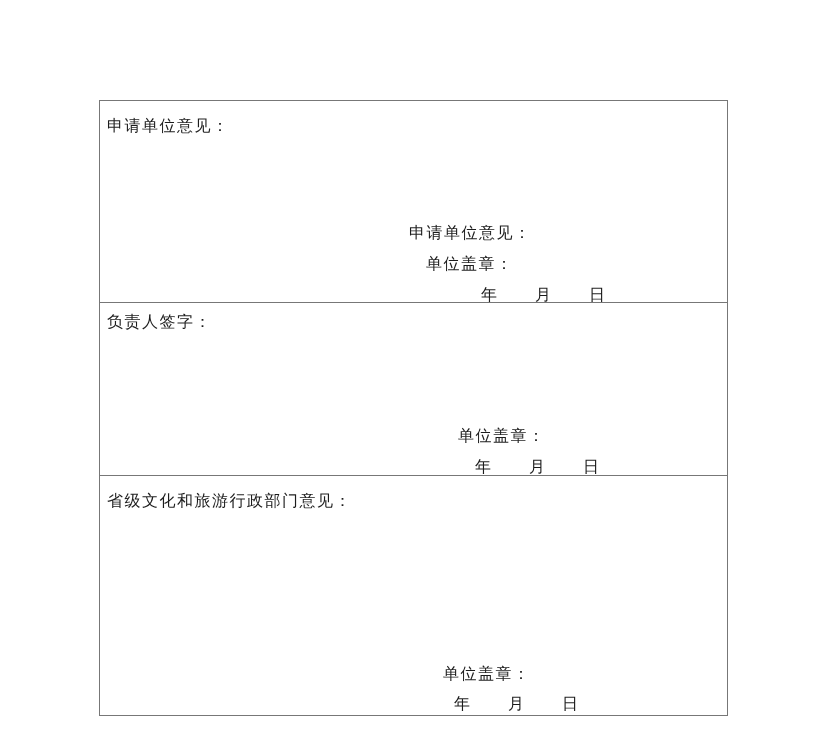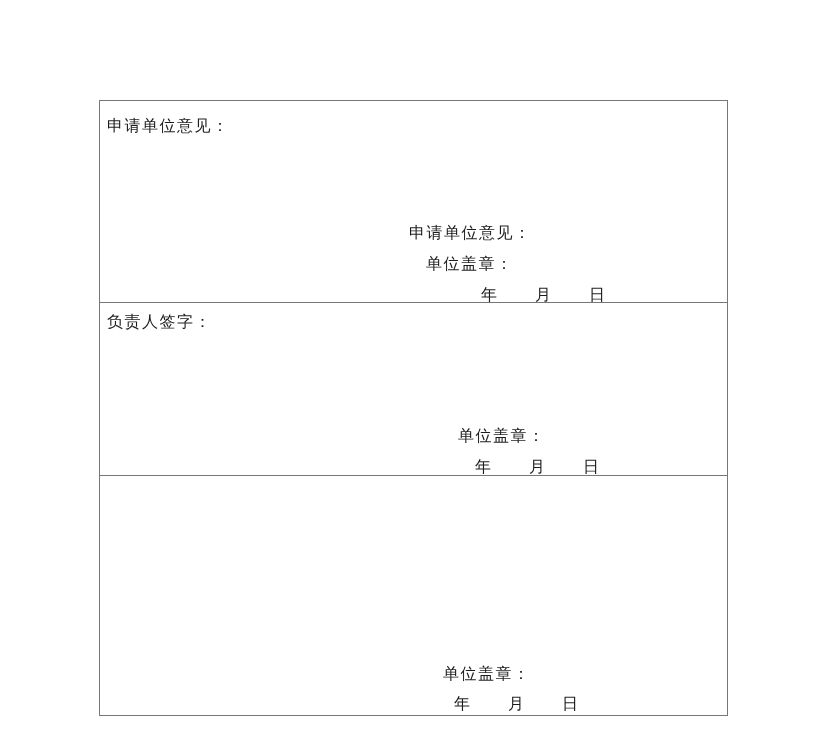--- a/index.html
+++ b/index.html
@@ -86,20 +86,21 @@
       <div class="txt section-title">负责人签字：</div>
       <div class="txt line-seal">单位盖章：</div>
       <div class="txt line-date">
         <span>年</span>
         <span>月</span>
         <span>日</span>
       </div>
     </section>
 
     <section class="form-row s3">
+      <div class="txt section-title">省级文化和旅游行政部门意见：</div>
       <div class="txt line-seal">单位盖章：</div>
       <div class="txt line-date">
         <span>年</span>
         <span>月</span>
         <span>日</span>
       </div>
     </section>
 
   </div>
 </div>

